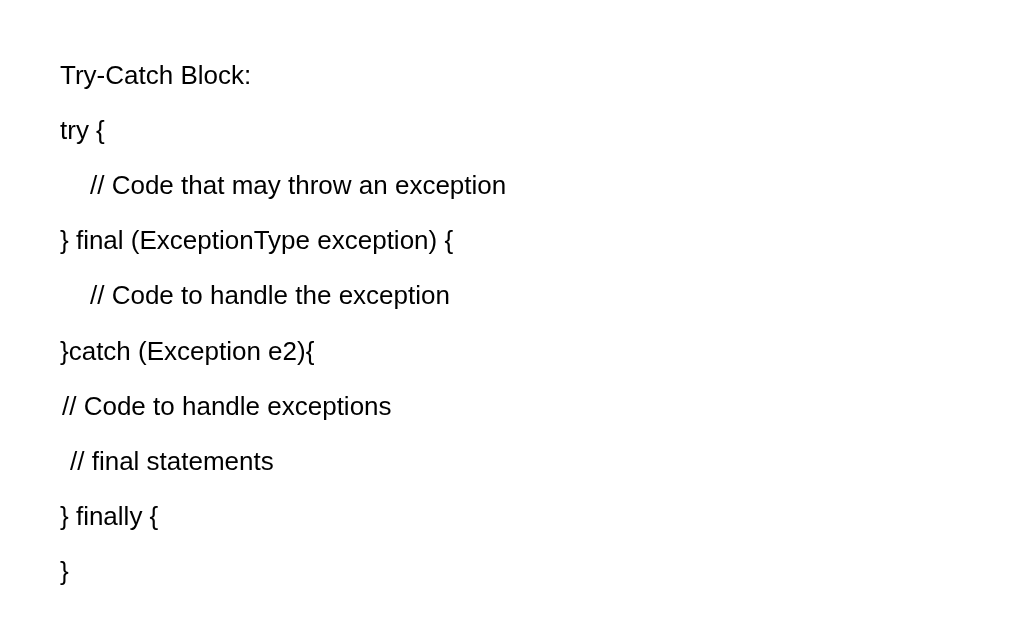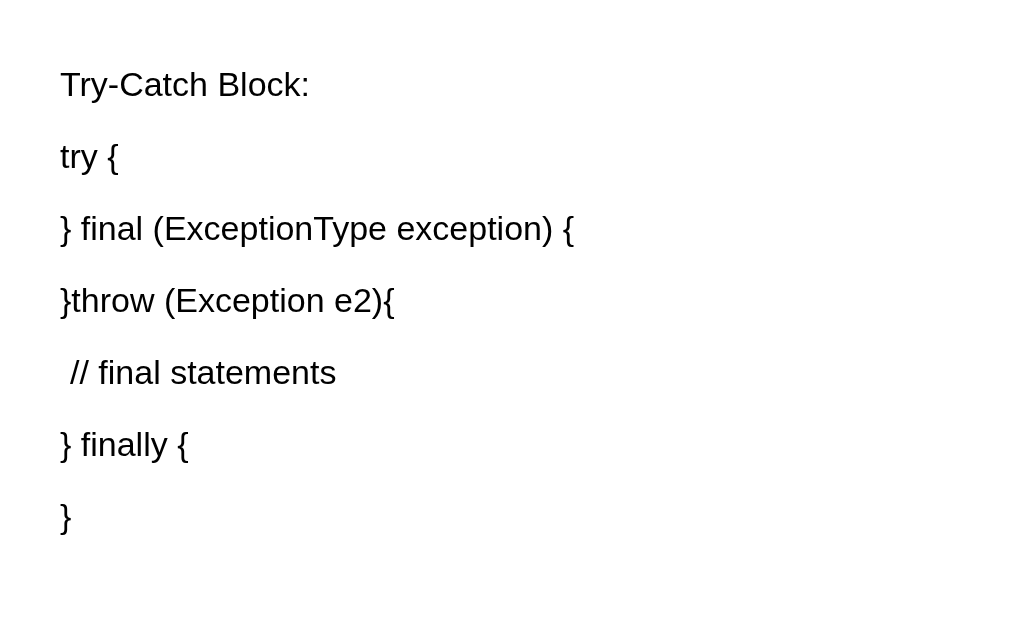--- a/index.html
+++ b/index.html
@@ -8,21 +8,21 @@
       box-sizing: border-box;
     }
     body {
       width: 1024px;
       height: 641px;
       background: #ffffff;
       font-family: Arial, Helvetica, sans-serif;
       padding: 48px 60px;
     }
     .code-block {
-      font-size: 34px;
+      font-size: 26px;
       color: #000000;
       line-height: 2.12;
       font-weight: 400;
     }
     .line {
       white-space: pre;
     }
     .indent-1 {
       padding-left: 30px;
     }
@@ -32,18 +32,21 @@
     .indent-tiny {
       padding-left: 2px;
     }
   </style>
 </head>
 <body>
 
 <div class="code-block">
   <div class="line">Try-Catch Block:</div>
   <div class="line">try {</div>
+  <div class="line indent-1">// Code that may throw an exception</div>
   <div class="line">} final (ExceptionType exception) {</div>
-  <div class="line">}throw (Exception e2){</div>
+  <div class="line indent-1">// Code to handle the exception</div>
+  <div class="line">}catch (Exception e2){</div>
+  <div class="line indent-1 indent-tiny">// Code to handle exceptions</div>
   <div class="line indent-small">// final statements</div>
   <div class="line">} finally {</div>
   <div class="line">}</div>
 </div>
 
 </body></html>

